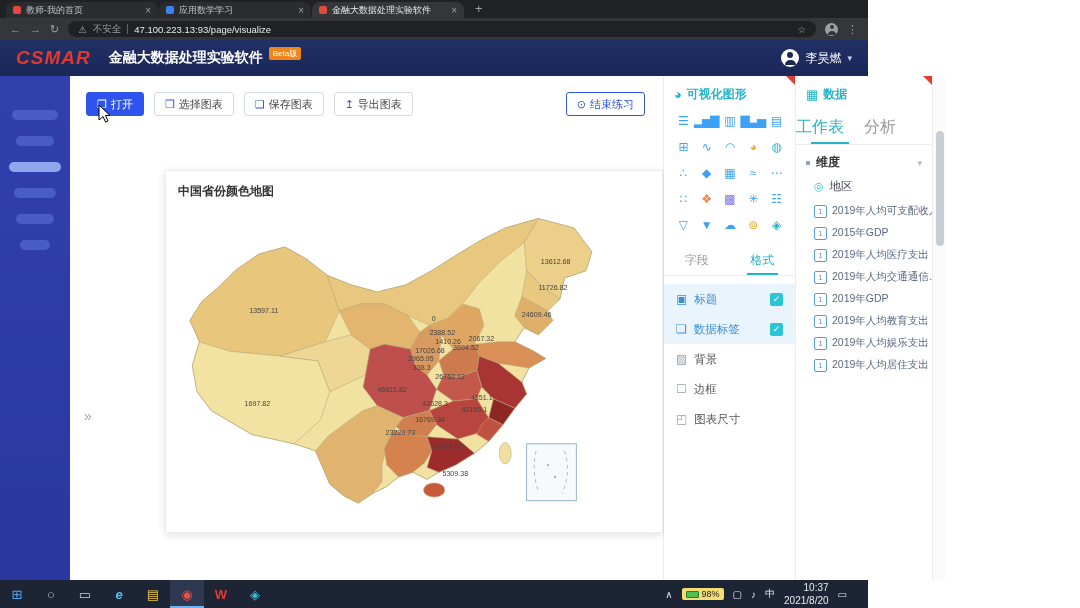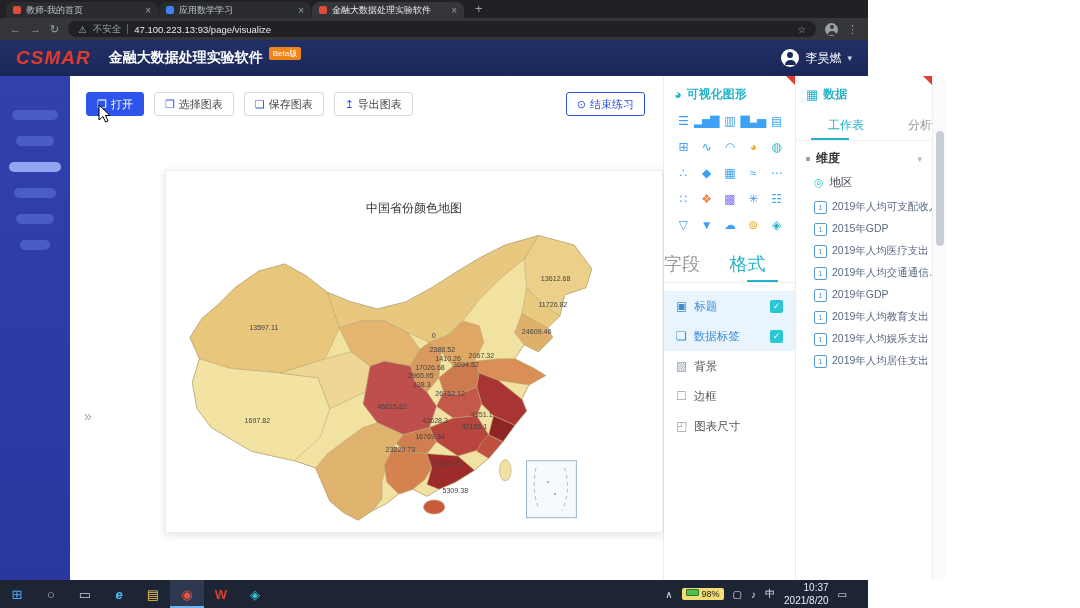--- a/index.html
+++ b/index.html
@@ -45,50 +45,50 @@
 .strip-item.active{background:#93a4ef}
 .main{flex:1;position:relative;background:#fff;border-right:1px solid #ececec}
 .toolbar{display:flex;align-items:center;gap:10px;padding:16px 18px 8px 16px}
 .btn{display:inline-flex;align-items:center;gap:4px;height:24px;padding:0 10px;font-size:11px;border:1px solid #d5d9e0;border-radius:3px;background:#fff;color:#444;cursor:pointer}
 .btn .bi{color:#2f54eb;font-size:11px}
 .btn.primary{background:#2f54eb;border-color:#2f54eb;color:#fff}
 .btn.primary .bi{color:#fff}
 .btn.finish{margin-left:auto;border-color:#2f54eb;color:#2f54eb}
 .btn.finish .bi{color:#2f54eb}
 .canvas-card{width:498px;height:363px;margin:46px 0 0 95px;background:#fff;border:1px solid #ededed;box-shadow:0 2px 8px rgba(0,0,0,.12);padding:10px 12px}
-.chart-title{text-align:center;font-size:12px;font-weight:400;color:#333;margin-top:19px}
+.chart-title{font-size:12px;font-weight:700;color:#333;margin-top:2px}
 .map-svg{width:472px;height:320px;display:block;margin:2px auto 0}
 .map-label{font-size:6px;fill:#444}
 .map-region{stroke:#b9a87a;stroke-width:.5}
 .outline{fill:#f2e2a2;stroke:#b9a87a;stroke-width:.8}
 .expand-handle{position:absolute;left:84px;top:332px;color:#98a2b3;font-size:14px;z-index:6}
 .cursor-svg{position:absolute;left:98px;top:104px;z-index:20}
 
 
 .viz-panel{width:132px;border-right:1px solid #ececec;position:relative;background:#fff;flex:none}
 .corner{position:absolute;top:0;right:0;border-left:9px solid transparent;border-top:9px solid #e23c33}
 .panel-header{display:flex;align-items:center;gap:5px;padding:10px 10px 8px;color:#26b3c7;font-weight:700;font-size:12px}
 .ph-icon{font-size:13px}
 .viz-grid{display:grid;grid-template-columns:repeat(5,1fr);row-gap:13px;padding:4px 8px;justify-items:center}
 .viz-icon{font-size:12px;line-height:13px;letter-spacing:-1px;cursor:pointer}
 .vf-tabs{display:flex;margin-top:10px;border-bottom:1px solid #eee}
-.vf-tab{flex:1;text-align:left;font-size:18px;color:#999;padding:6px 0;position:relative;cursor:pointer}
+.vf-tab{flex:1;text-align:center;font-size:12px;color:#999;padding:6px 0;position:relative;cursor:pointer}
 .vf-tab.active{color:#26b3c7}
 .vf-tab.active:after{content:"";position:absolute;left:26%;right:26%;bottom:0;height:2px;background:#26b3c7}
 .fmt-list{padding:8px 0}
 .fmt-row{display:flex;align-items:center;gap:7px;height:30px;padding:0 12px;font-size:11.5px;color:#555;cursor:pointer}
 .fmt-row.hl{background:#e9f4fd;color:#3a8fd9}
 .fmt-icon{font-size:12px;color:#97a3b3}
 .fmt-row.hl .fmt-icon{color:#3a8fd9}
 .checkbox{margin-left:auto;width:13px;height:13px;background:#29c7d6;border-radius:2px;color:#fff;font-size:9px;display:flex;align-items:center;justify-content:center}
 
 
 .data-panel{width:136px;position:relative;background:#fff;flex:none}
 .dp-tabs{display:flex;border-bottom:1px solid #eee}
-.dp-tab{flex:1;text-align:right;font-size:12px;color:#999;padding:6px 0;position:relative;cursor:pointer}
+.dp-tab{flex:1;text-align:left;font-size:16px;color:#999;padding:6px 0;position:relative;cursor:pointer}
 .dp-tab.active{color:#26b3c7}
 .dp-tab.active:after{content:"";position:absolute;left:22%;right:22%;bottom:0;height:2px;background:#26b3c7}
 .section-h{display:flex;align-items:center;gap:6px;padding:9px 10px 4px;font-size:12px;font-weight:700;color:#333}
 .bullet{width:4px;height:4px;background:#9aa4b2;flex:none}
 .chev{margin-left:auto;color:#b0b8c4;font-size:9px}
 .dim-item{display:flex;align-items:center;gap:6px;padding:4px 10px 6px 18px;font-size:11.5px;color:#445;cursor:pointer}
 .dim-icon{color:#29c7d6;font-size:11px}
 .measure-item{display:flex;align-items:center;gap:5px;padding:4px 8px 4px 18px;font-size:10.5px;color:#5a6880;white-space:nowrap;overflow:hidden;cursor:pointer}
 .num-icon{flex:none;width:13px;height:13px;border:1px solid #5b9bd5;border-radius:2px;color:#5b9bd5;font-size:8px;display:flex;align-items:center;justify-content:center}
 
@@ -96,21 +96,21 @@
 .page-scrollbar{width:14px;background:#fbfbfb;border-left:1px solid #ededed;position:relative;flex:none}
 .thumb{position:absolute;top:55px;left:3px;width:8px;height:115px;background:#c9ced6;border-radius:4px}
 
 
 .taskbar{height:28px;background:#1d2433;display:flex;align-items:center;color:#cfd6e4}
 .tb-apps{display:flex;align-items:center;height:100%}
 .tb-app{width:34px;height:100%;display:flex;align-items:center;justify-content:center;font-size:13px;cursor:pointer}
 .tb-app.active{background:#2e3850;box-shadow:inset 0 -2px 0 #6fb3f2}
 .tb-right{margin-left:auto;display:flex;align-items:center;gap:9px;padding-right:4px;font-size:10px}
 .tray-ic{color:#dfe5f0;font-size:10px}
-.battery-badge{display:flex;gap:3px;background:#f3dd74;color:#222;padding:1px 4px;border-radius:2px;font-size:9px}
+.battery-badge{display:flex;align-items:center;gap:3px;background:#f3dd74;color:#222;padding:1px 4px;border-radius:2px;font-size:9px}
 .batt{width:13px;height:7px;border:1px solid #2c7a2c;background:#4fbf4f;border-radius:1px}
 .time-block{text-align:right;font-size:10px;line-height:1.3;color:#e8ecf4}
 .show-desktop{width:5px;height:100%;border-left:1px solid #3a4358;margin-left:3px}
 </style>
 </head>
 <body>
 
 <div class="screen">
 
   <div class="chrome-tabs">

